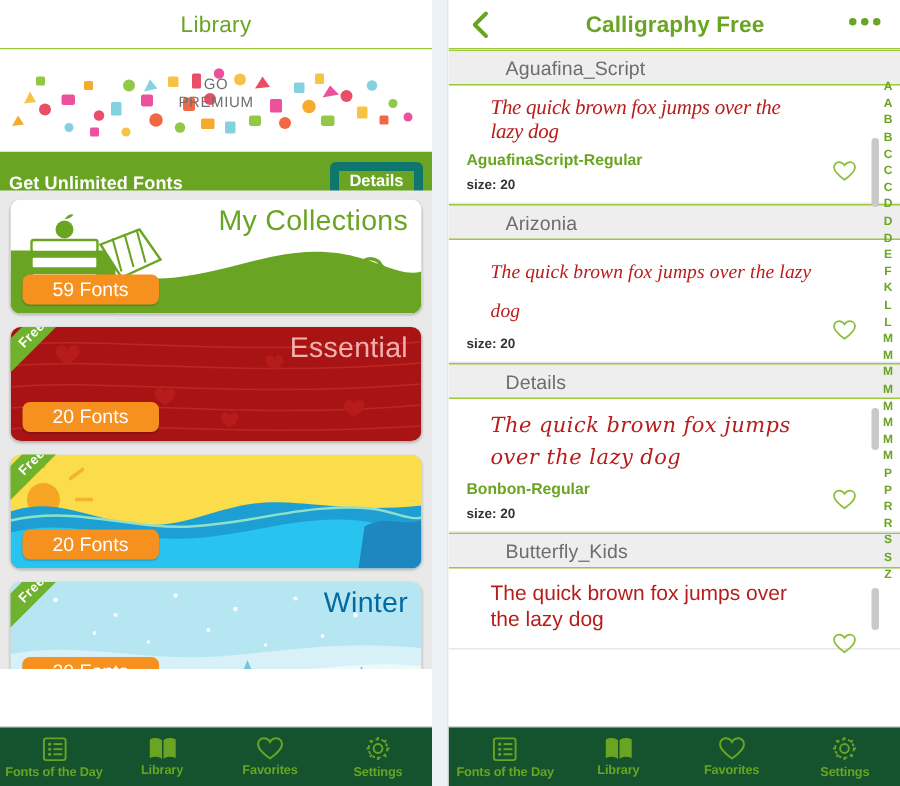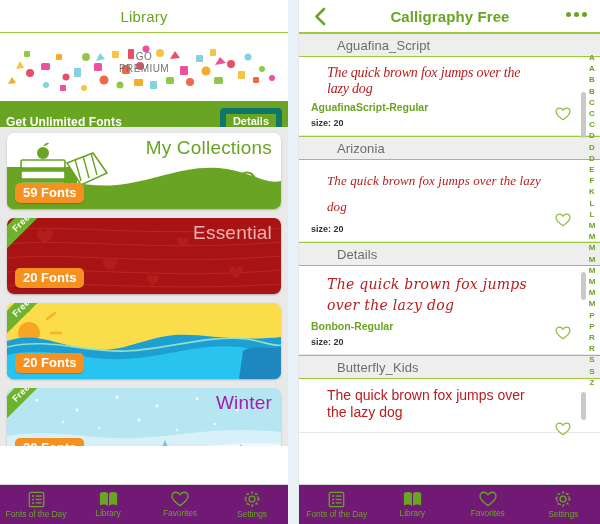--- a/index.html
+++ b/index.html
@@ -53,40 +53,40 @@
   .card{
     position:relative;height:76px;border-radius:7px;overflow:hidden;
     margin-bottom:9px;box-shadow:0 1px 2px rgba(0,0,0,.25);
   }
   .card-title{
     position:absolute;right:9px;top:4px;font-size:19px;font-weight:400;
     letter-spacing:.2px;z-index:6;
   }
   .badge{
     position:absolute;left:8px;bottom:6px;background:#f6901e;color:#fff;
-    border-radius:5px;font-size:13px;font-weight:bold;padding:3px 8px 4px;
+    border-radius:5px;font-size:13px;font-weight:normal;padding:3px 20px 4px;
     line-height:1;z-index:7;box-shadow:0 1px 1px rgba(0,0,0,.18);
   }
   .ribbon{
     position:absolute;left:-19px;top:-19px;width:62px;height:62px;z-index:8;
     overflow:hidden;
   }
   .ribbon i{
     position:absolute;left:-6px;top:16px;width:78px;height:16px;
     background:#6fb22e;transform:rotate(-45deg);
     color:#fff;font-size:9px;font-style:normal;font-weight:bold;
     text-align:center;line-height:16px;letter-spacing:.3px;
   }
   .card-art{position:absolute;left:0;top:0;width:100%;height:100%;z-index:1;}
 
   
   .tabbar{
     position:absolute;bottom:0;left:0;right:0;height:39px;
-    background:#701a75;border-top:1px solid #d6d6d6;
-    display:flex;align-items:center;
+    background:#14532d;border-top:1px solid #d6d6d6;
+    display:flex;align-items:center;font-weight:bold;
   }
   .tab{flex:1;text-align:center;color:#6aa423;}
   .tab svg{display:block;margin:0 auto 1px;}
   .tab span{font-size:8.5px;display:block;letter-spacing:-.1px;}
 
   
   .rnav{
     height:32px;background:#fff;border-bottom:1px solid #9ec73b;
     display:flex;align-items:center;position:relative;
   }
@@ -294,21 +294,21 @@
           <g fill="#6fc6de">
             <path d="M30 72 L24 72 L30 58 L36 72 Z"></path>
             <path d="M48 74 L40 74 L48 54 L56 74 Z"></path>
             <path d="M158 76 L148 76 L158 52 L168 76 Z"></path>
             <path d="M234 74 L226 74 L234 56 L242 74 Z"></path>
           </g>
         </svg>
         <div class="ribbon">
             <i>Free</i>
           </div>
-        <div class="card-title" style="color:#a21caf">Winter</div>
+        <div class="card-title" style="color:#0369a1">Winter</div>
         <div class="badge">20 Fonts</div>
       </div>
 
     </div>
 
     <div class="tabbar">
       <div class="tab">
         <svg width="17" height="17" viewBox="0 0 20 20">
           <rect x="1.5" y="1.5" width="17" height="17" rx="1.8" fill="none" stroke="#6aa423" stroke-width="1.5"></rect>
           <g fill="#6aa423">

